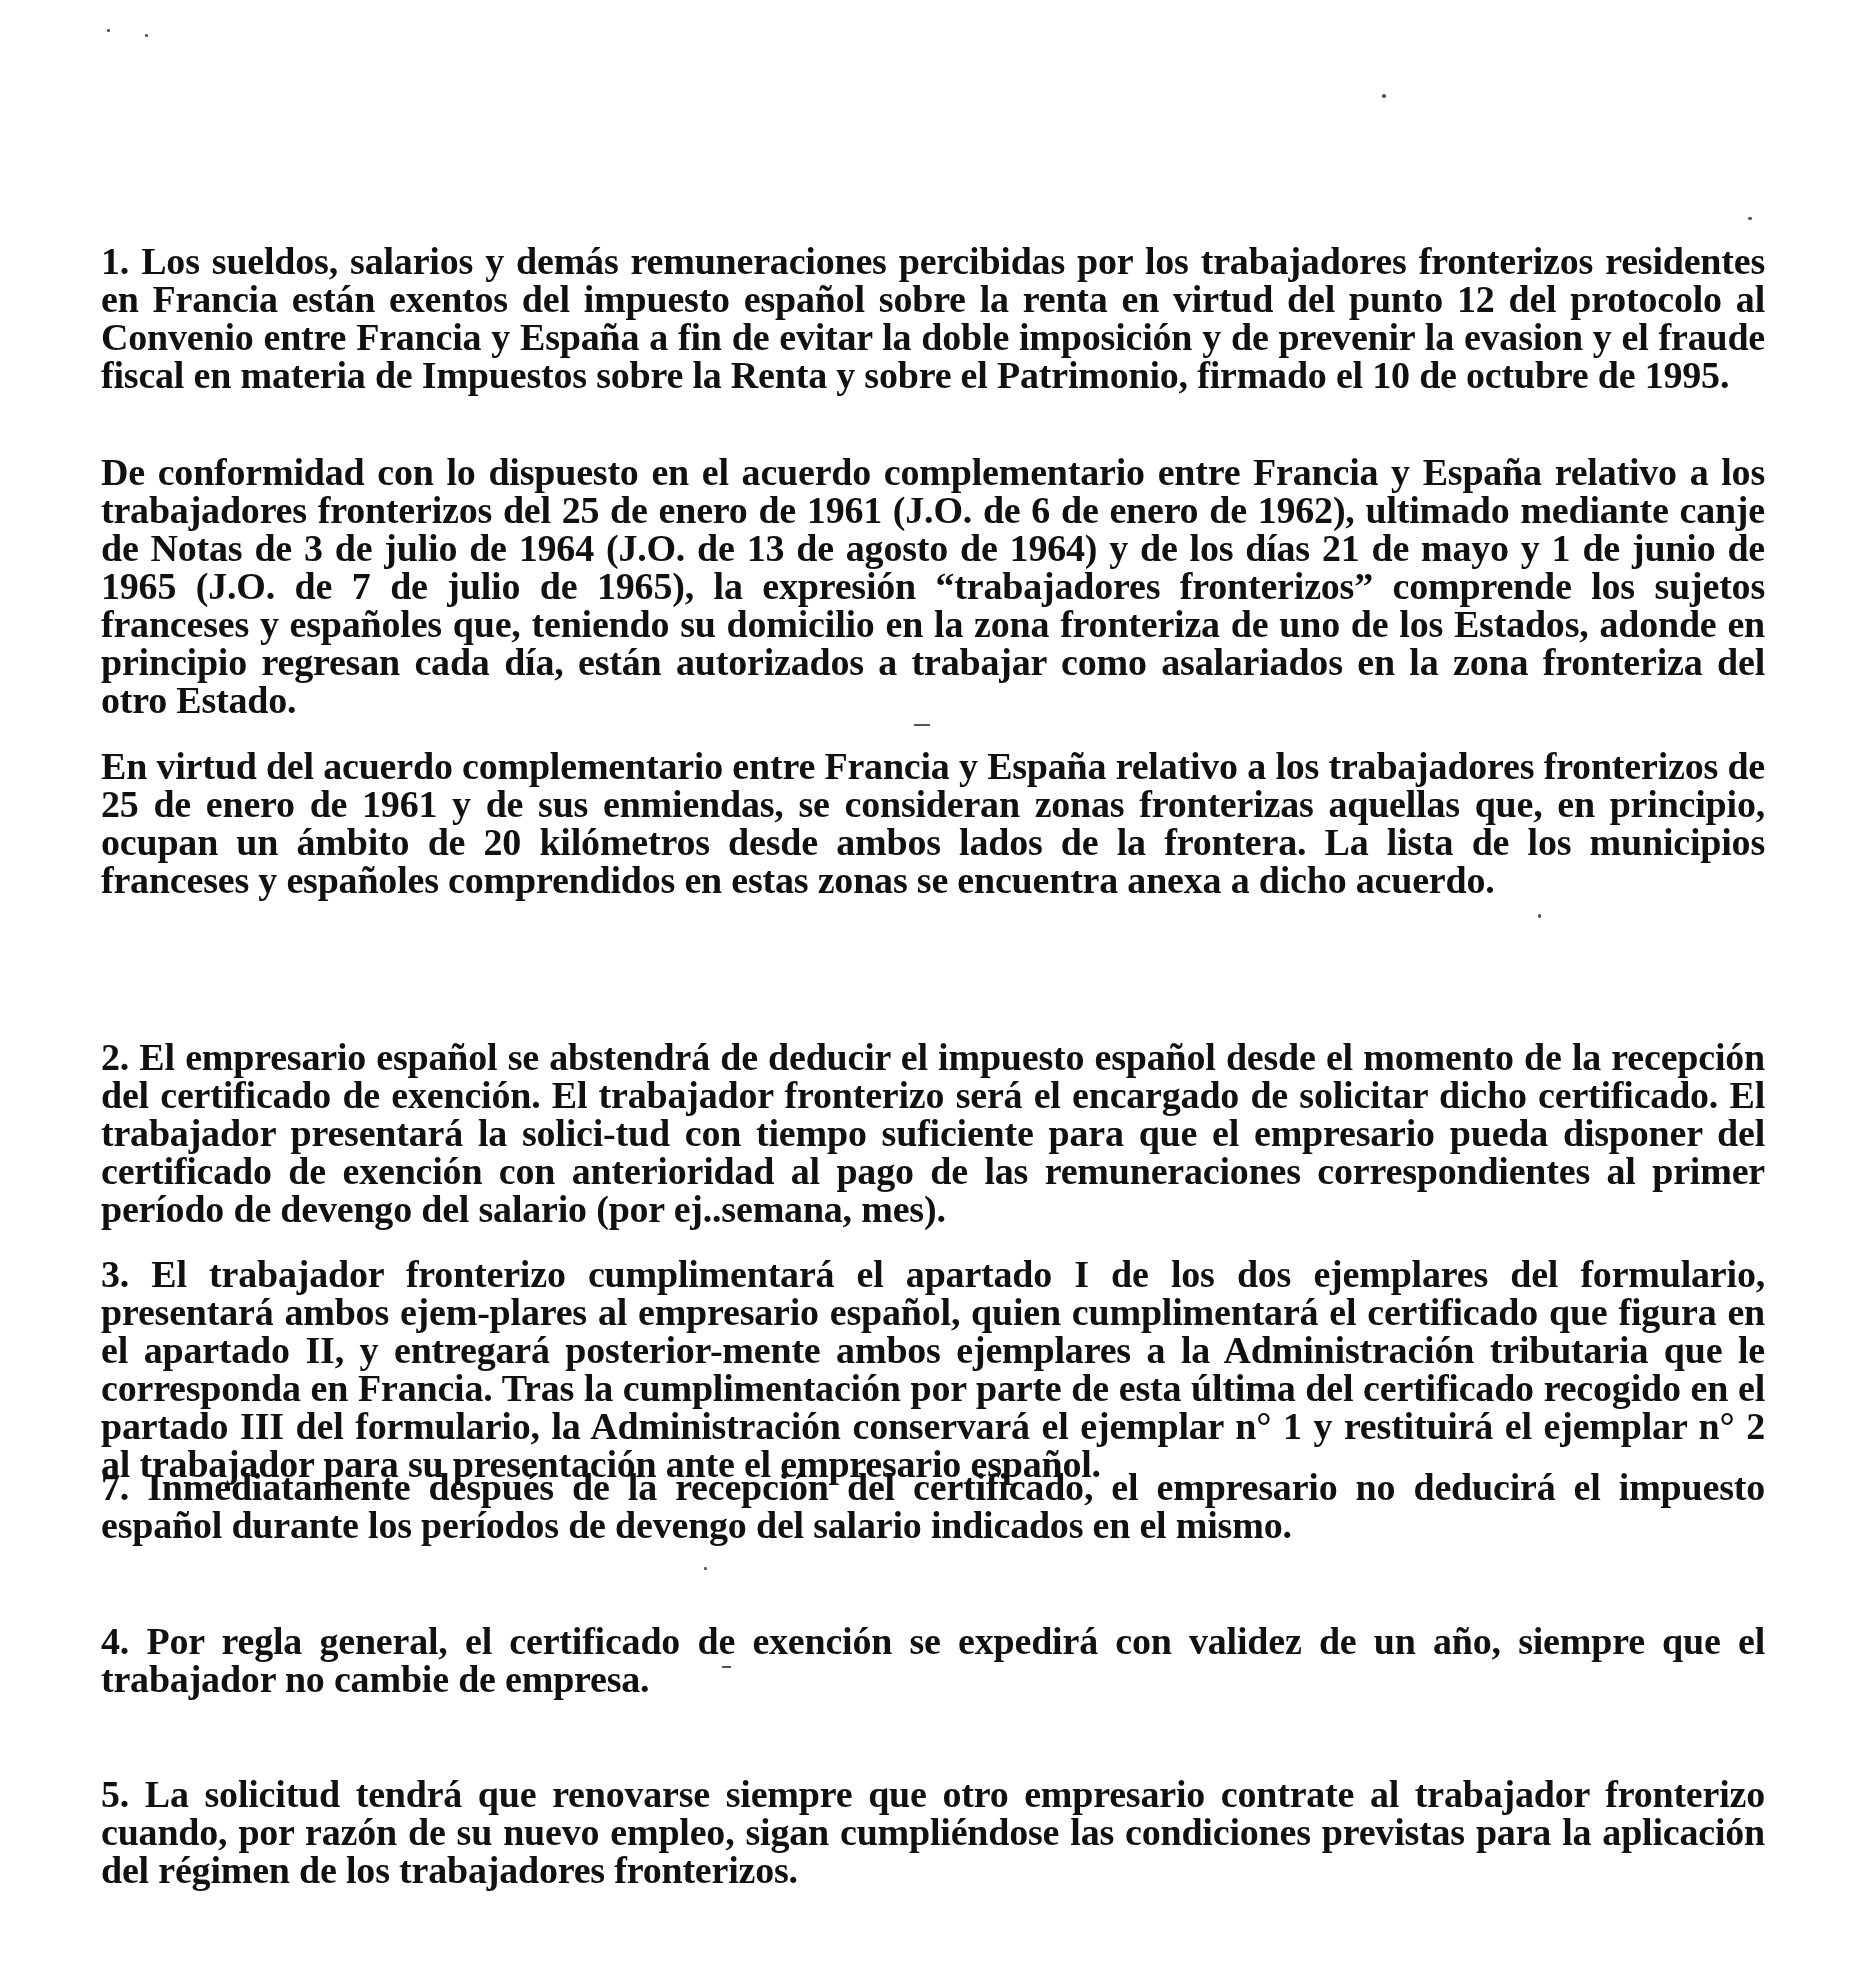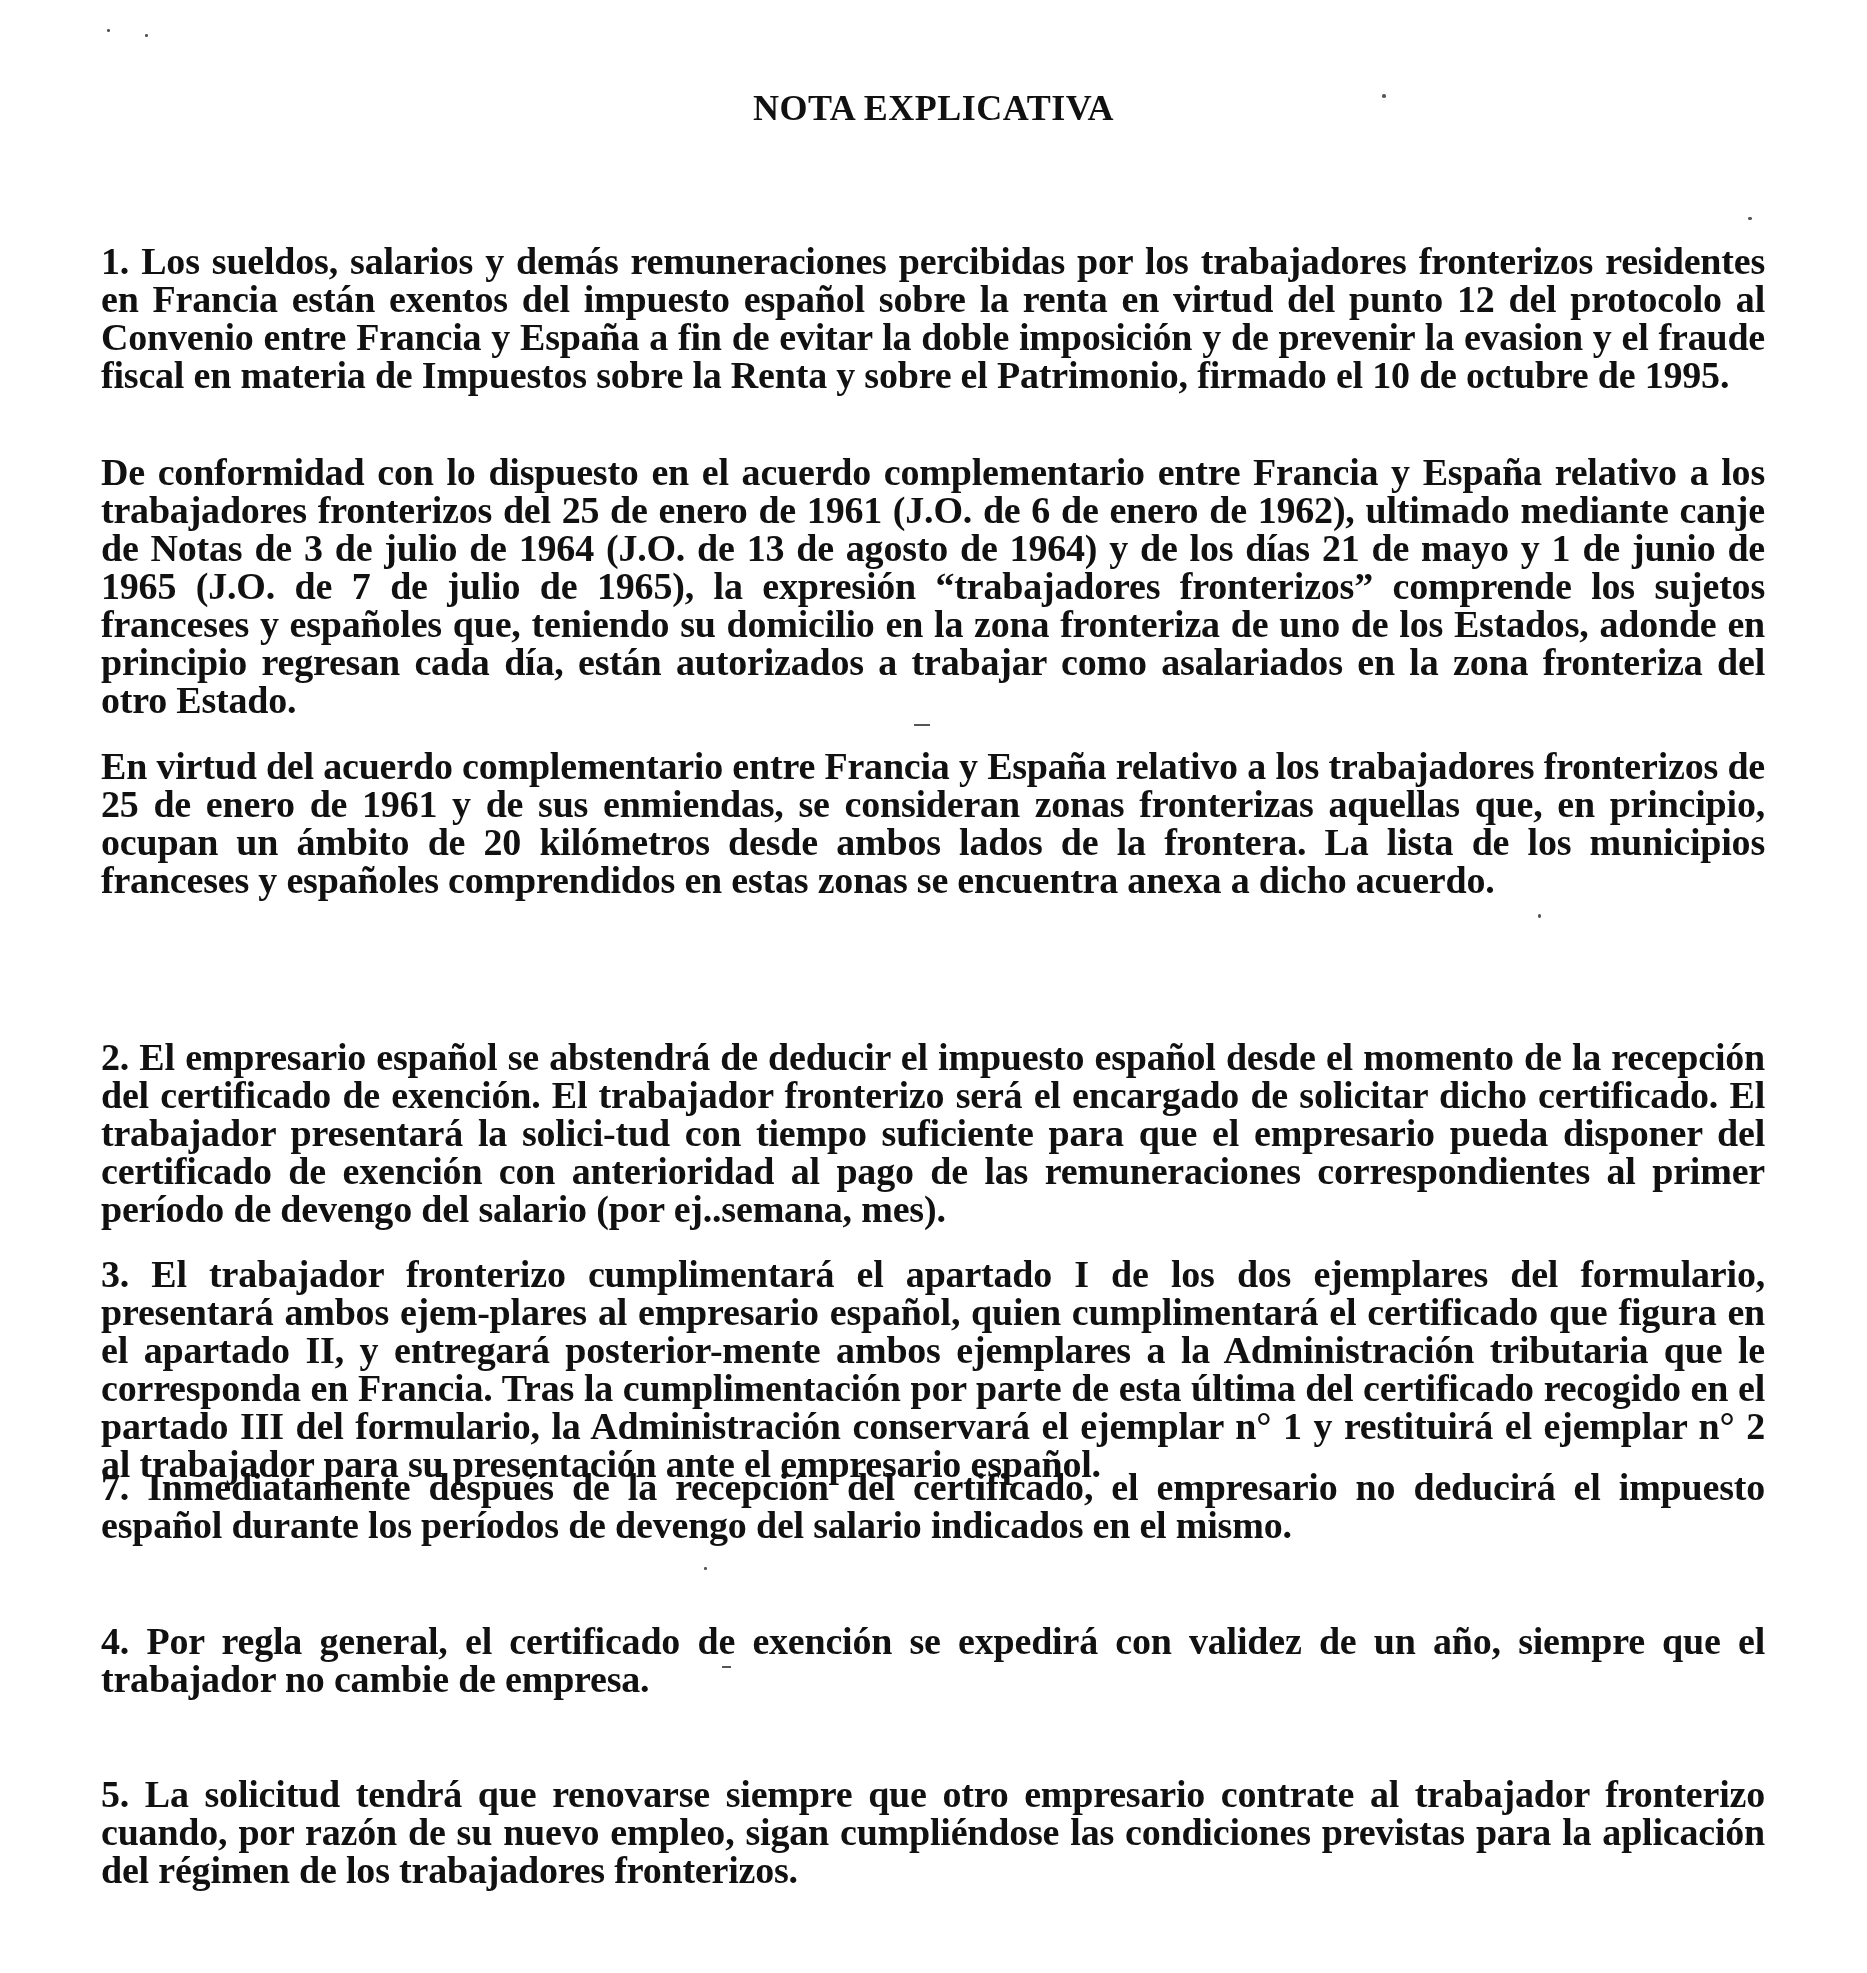--- a/index.html
+++ b/index.html
@@ -61,21 +61,20 @@
     .speck {
       position: absolute;
       background: #555;
       border-radius: 50%;
     }
   </style>
 </head>
 <body>
 
 <div class="page">
-  <h1 class="title">NOTA EXPLICATIVA</h1>
 
   <div class="body">
     <p class="para p-1">1. Los sueldos, salarios y demás remuneraciones percibidas por los trabajadores fronterizos residentes en Francia están exentos del impuesto español sobre la renta en virtud del punto 12 del protocolo al Convenio entre Francia y España a fin de evitar la doble imposición y de prevenir la evasion y el fraude fiscal en materia de Impuestos sobre la Renta y sobre el Patrimonio, firmado el 10 de octubre de 1995.</p>
     <p class="para p-2">De conformidad con lo dispuesto en el acuerdo complementario entre Francia y España relativo a los trabajadores fronterizos del 25 de enero de 1961 (J.O. de 6 de enero de 1962), ultimado mediante canje de Notas de 3 de julio de 1964 (J.O. de 13 de agosto de 1964) y de los días 21 de mayo y 1 de junio de 1965 (J.O. de 7 de julio de 1965), la expresión “trabajadores fronterizos” comprende los sujetos franceses y españoles que, teniendo su domicilio en la zona fronteriza de uno de los Estados, adonde en principio regresan cada día, están autorizados a trabajar como asalariados en la zona fronteriza del otro Estado.</p>
     <p class="para p-3">En virtud del acuerdo complementario entre Francia y España relativo a los trabajadores fronterizos de 25 de enero de 1961 y de sus enmiendas, se consideran zonas fronterizas aquellas que, en principio, ocupan un ámbito de 20 kilómetros desde ambos lados de la frontera. La lista de los municipios franceses y españoles comprendidos en estas zonas se encuentra anexa a dicho acuerdo.</p>
     <p class="para p-4">2. El empresario español se abstendrá de deducir el impuesto español desde el momento de la recepción del certificado de exención. El trabajador fronterizo será el encargado de solicitar dicho certificado. El trabajador presentará la solici-tud con tiempo suficiente para que el empresario pueda disponer del certificado de exención con anterioridad al pago de las remuneraciones correspondientes al primer período de devengo del salario (por ej..semana, mes).</p>
     <p class="para p-5">3. El trabajador fronterizo cumplimentará el apartado I de los dos ejemplares del formulario, presentará ambos ejem-plares al empresario español, quien cumplimentará el certificado que figura en el apartado II, y entregará posterior-mente ambos ejemplares a la Administración tributaria que le corresponda en Francia. Tras la cumplimentación por parte de esta última del certificado recogido en el partado III del formulario, la Administración conservará el ejemplar n° 1 y restituirá el ejemplar n° 2 al trabajador para su presentación ante el empresario español.</p>
     <p class="para p-6">7. Inmediatamente después de la recepción del certificado, el empresario no deducirá el impuesto español durante los períodos de devengo del salario indicados en el mismo.</p>
     <p class="para p-7">4. Por regla general, el certificado de exención se expedirá con validez de un año, siempre que el trabajador no cambie de empresa.</p>
     <p class="para p-8">5. La solicitud tendrá que renovarse siempre que otro empresario contrate al trabajador fronterizo cuando, por razón de su nuevo empleo, sigan cumpliéndose las condiciones previstas para la aplicación del régimen de los trabajadores fronterizos.</p>

